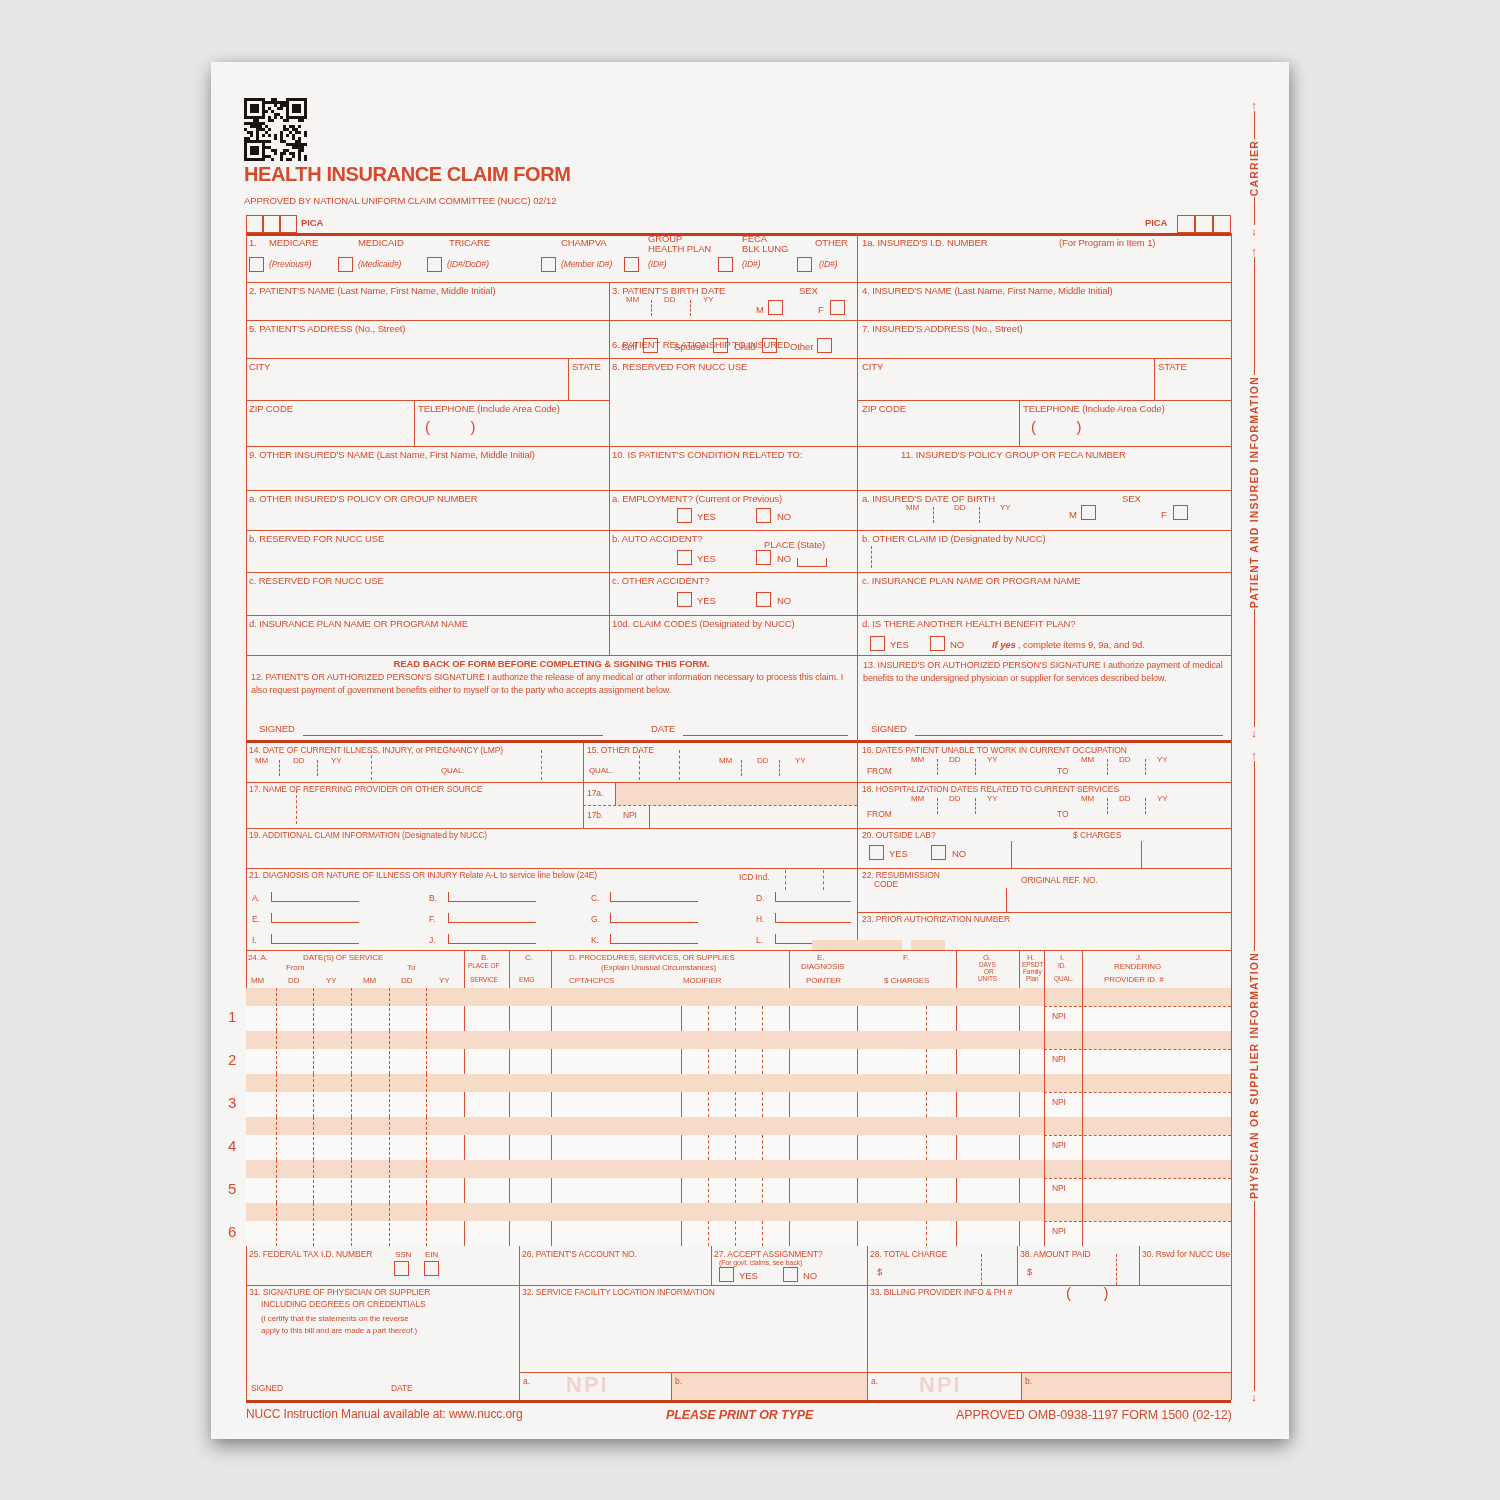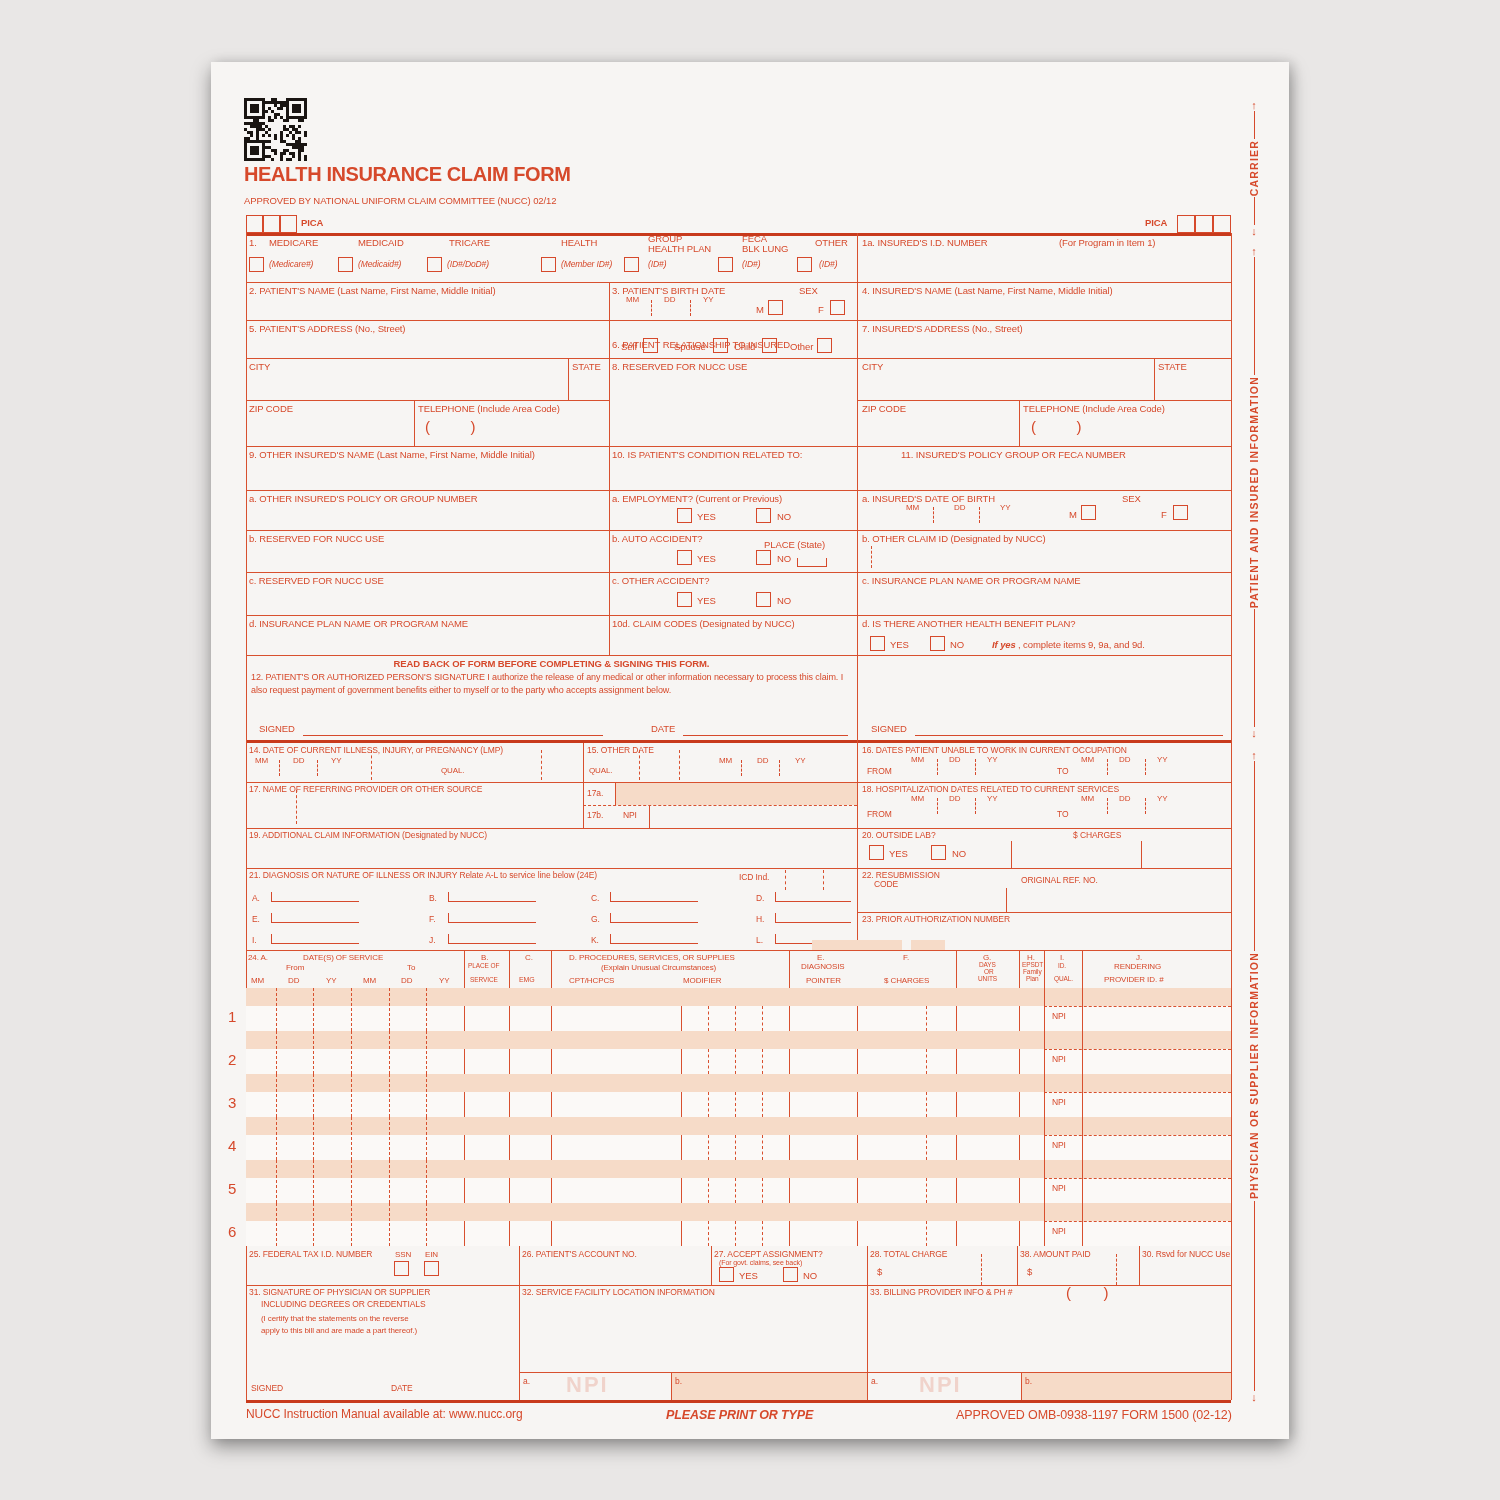--- a/index.html
+++ b/index.html
@@ -340,28 +340,28 @@
   <div class="vl" style="left:806px;top:1184px;height:39px"></div>
   <div class="vl" style="left:928px;top:1184px;height:39px"></div>
   <div class="vl" style="left:460px;top:1310px;height:28px"></div>
   <div class="vl" style="left:810px;top:1310px;height:28px"></div>
   <div class="vl dv" style="left:770px;top:1192px;height:31px"></div>
   <div class="vl dv" style="left:905px;top:1192px;height:31px"></div>
 
   <span class="t" style="left:38px;top:176px">1.</span>
   <span class="t" style="left:58px;top:176px">MEDICARE</span>
   <span class="cb" style="left:38px;top:195px"></span>
-  <span class="t i s85" style="left:58px;top:198px">(Medicare#)</span>
+  <span class="t i s85" style="left:58px;top:198px">(Previous#)</span>
   <span class="t" style="left:147px;top:176px">MEDICAID</span>
   <span class="cb" style="left:127px;top:195px"></span>
   <span class="t i s85" style="left:147px;top:198px">(Medicaid#)</span>
   <span class="t" style="left:238px;top:176px">TRICARE</span>
   <span class="cb" style="left:216px;top:195px"></span>
   <span class="t i s85" style="left:236px;top:198px">(ID#/DoD#)</span>
-  <span class="t" style="left:350px;top:176px">HEALTH</span>
+  <span class="t" style="left:350px;top:176px">CHAMPVA</span>
   <span class="cb" style="left:330px;top:195px"></span>
   <span class="t i s85" style="left:350px;top:198px">(Member ID#)</span>
   <span class="t" style="left:437px;top:172px">GROUP</span>
   <span class="t" style="left:437px;top:182px">HEALTH PLAN</span>
   <span class="cb" style="left:413px;top:195px"></span>
   <span class="t i s85" style="left:437px;top:198px">(ID#)</span>
   <span class="t" style="left:531px;top:172px">FECA</span>
   <span class="t" style="left:531px;top:182px">BLK LUNG</span>
   <span class="cb" style="left:507px;top:195px"></span>
   <span class="t i s85" style="left:531px;top:198px">(ID#)</span>
@@ -459,20 +459,21 @@
   <span class="t" style="left:739px;top:578px">NO</span>
   <span class="t b i" style="left:781px;top:578px">If yes</span>
   <span class="t" style="left:807px;top:578px">, complete items 9, 9a, and 9d.</span>
 
   <span class="t b" style="left:35px;top:597px;width:611px;text-align:center">READ BACK OF FORM BEFORE COMPLETING &amp; SIGNING THIS FORM.</span>
   <span class="t s9 wrap" style="left:40px;top:609px;width:596px;line-height:12.5px">12. PATIENT'S OR AUTHORIZED PERSON'S SIGNATURE  I authorize the release of any medical or other information necessary to process this claim. I also request payment of government benefits either to myself or to the party who accepts assignment below.</span>
   <span class="t" style="left:48px;top:662px">SIGNED</span>
   <span class="sig" style="left:92px;top:673px;width:300px"></span>
   <span class="t" style="left:440px;top:662px">DATE</span>
   <span class="sig" style="left:472px;top:673px;width:165px"></span>
+  <span class="t s9 wrap" style="left:652px;top:597px;width:360px;line-height:12.5px">13. INSURED'S OR AUTHORIZED PERSON'S SIGNATURE I authorize payment of medical benefits to the undersigned physician or supplier for services described below.</span>
   <span class="t" style="left:660px;top:662px">SIGNED</span>
   <span class="sig" style="left:704px;top:673px;width:308px"></span>
 
   <span class="t s85" style="left:38px;top:684px">14. DATE OF CURRENT ILLNESS, INJURY, or PREGNANCY (LMP)</span>
   <span class="t s8" style="left:44px;top:694px">MM</span>
   <span class="t s8" style="left:82px;top:694px">DD</span>
   <span class="t s8" style="left:120px;top:694px">YY</span>
   <span class="dt" style="left:68px;top:698px"></span>
   <span class="dt" style="left:106px;top:698px"></span>
   <span class="vl dv" style="left:160px;top:688px;height:30px"></span>

